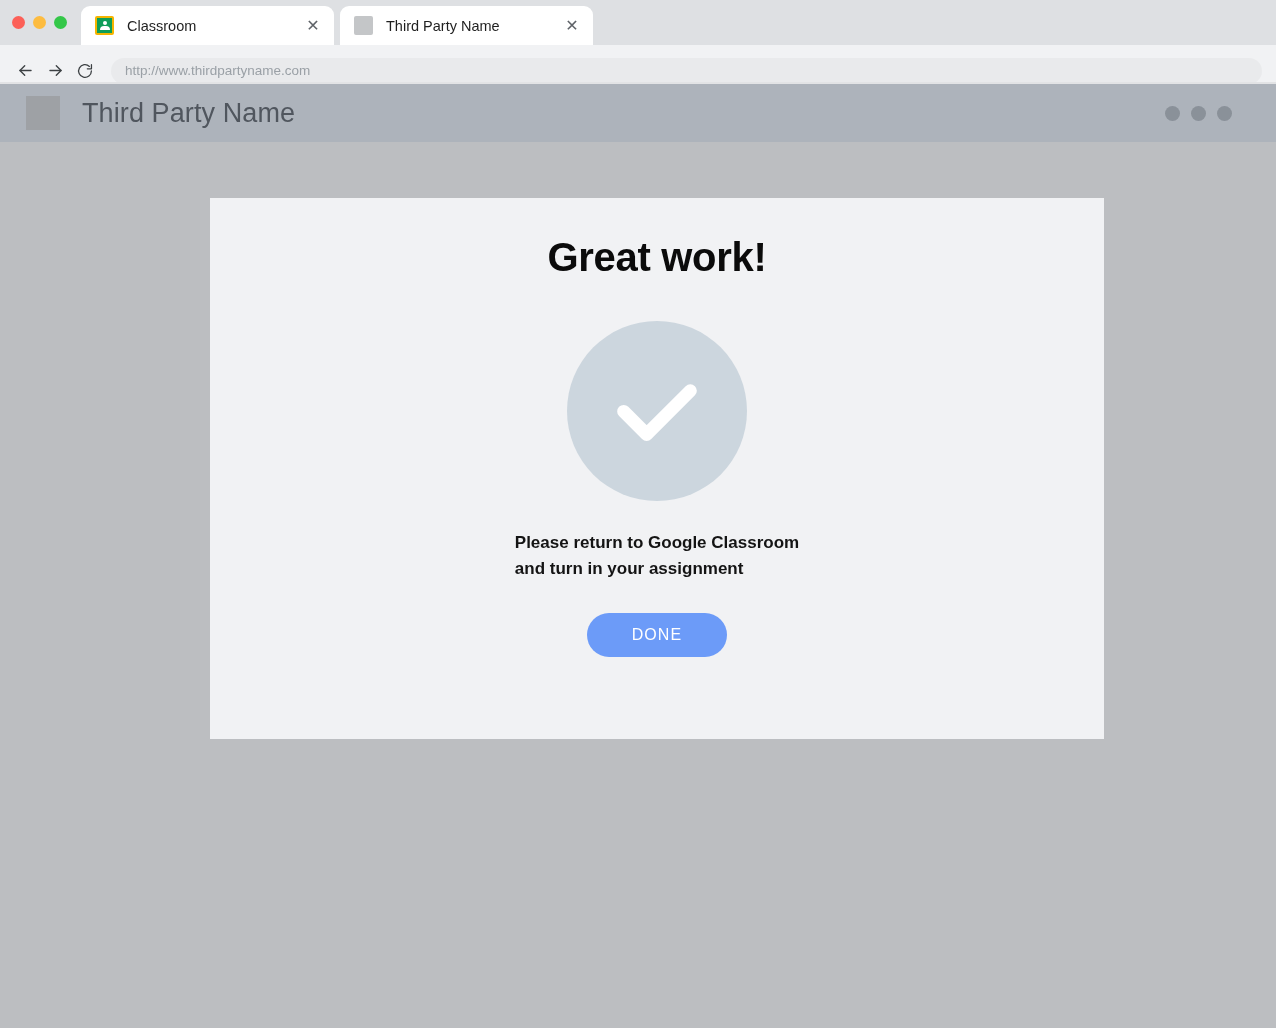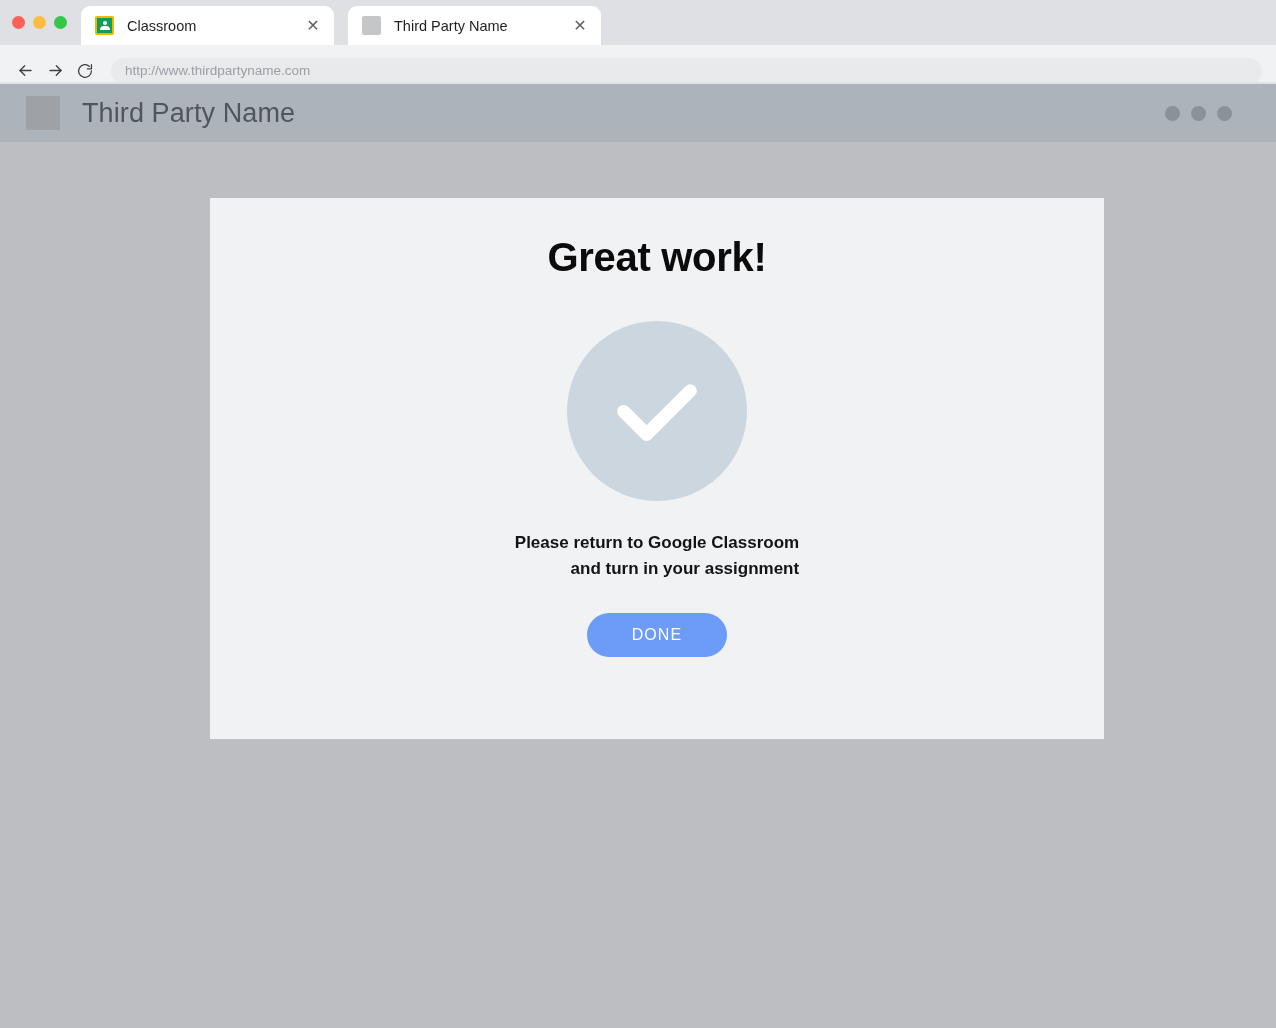--- a/index.html
+++ b/index.html
@@ -44,21 +44,21 @@
   .light.red    { background: #fc6058; }
   .light.yellow { background: #fdbc40; }
   .light.green  { background: #34c749; }
 
   .tabs {
     position: absolute;
     left: 81px;
     top: 6px;
     display: flex;
     align-items: flex-end;
-    gap: 14px;
+    gap: 6px;
   }
 
   .tab {
     width: 253px;
     height: 39px;
     background: #ffffff;
     border-radius: 9px 9px 0 0;
     display: flex;
     align-items: center;
     padding: 0 12px 0 14px;
@@ -238,21 +238,21 @@
     border-radius: 50%;
     background: #ccd6de;
     display: flex;
     align-items: center;
     justify-content: center;
   }
   .check-circle svg { display: block; }
 
   .card-message {
     margin-top: 29px;
-    text-align: right;
+    text-align: left;
     font-size: 17px;
     font-weight: bold;
     color: #141414;
     line-height: 26px;
   }
 
   .done-button {
     margin-top: 31px;
     width: 140px;
     height: 44px;

